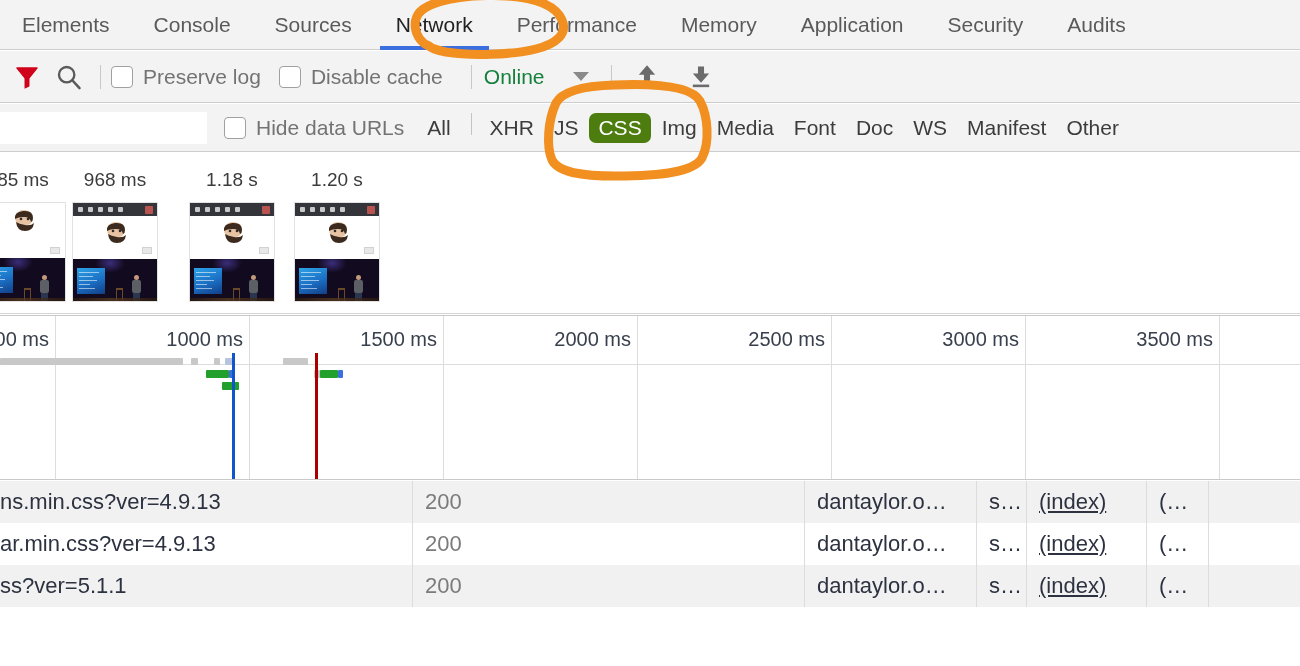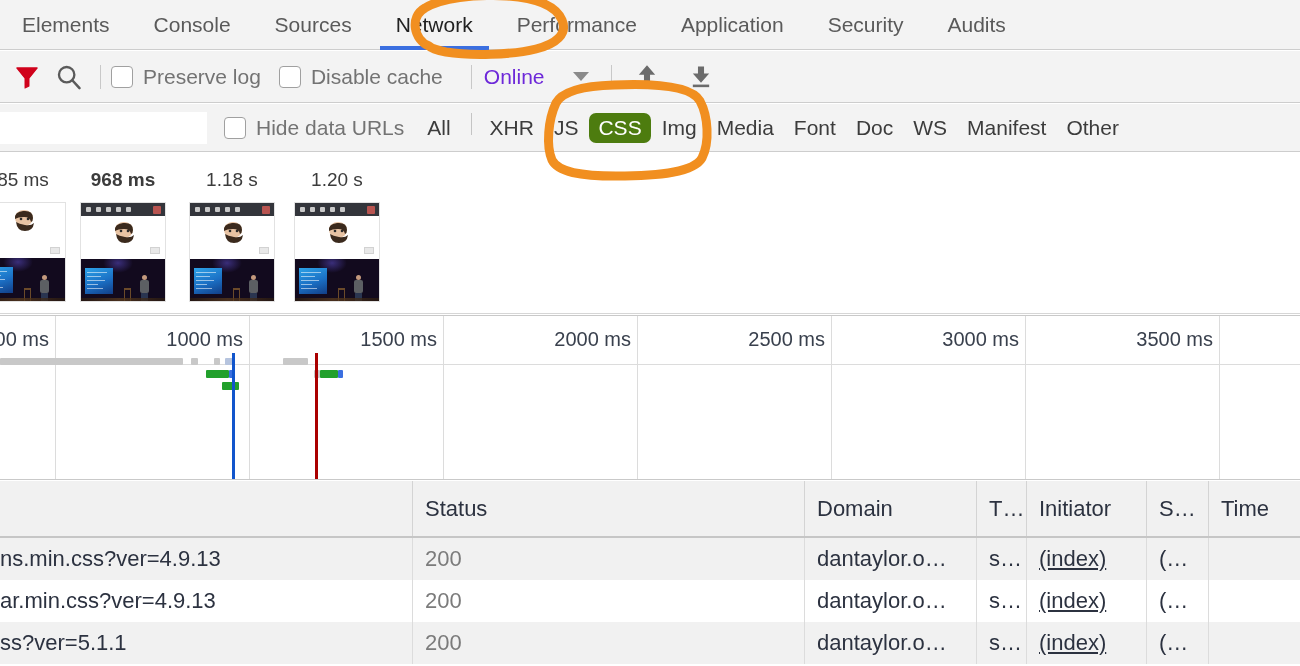--- a/index.html
+++ b/index.html
@@ -45,21 +45,21 @@
     width:42px;height:52px;display:flex;align-items:center;justify-content:center;
   }
   .vsep{width:1px;height:24px;background:#c8c8c8;margin:0 10px;}
   .chk-wrap{display:flex;align-items:center;margin-right:18px;}
   .chkbox{
     width:22px;height:22px;border:1px solid #a0a0a0;border-radius:4px;
     background:#fff;box-sizing:border-box;
   }
   .chk-label{font-size:21px;color:#737373;margin-left:10px;white-space:nowrap;}
   .online-sel{
-    font-size:21px;color:#6d28d9;margin-left:2px;white-space:nowrap;
+    font-size:21px;color:#15803d;margin-left:2px;white-space:nowrap;
   }
   .caret{
     width:0;height:0;border-left:8px solid transparent;border-right:8px solid transparent;
     border-top:9px solid #8a8a8a;margin-left:28px;
   }
 
   
   .filterbar{
     position:absolute;left:0;top:104px;width:1300px;height:48px;
     background:#f3f3f3;
@@ -212,20 +212,21 @@
 <body>
 
 <div id="root">
 
   <div class="tabbar">
     <div class="tab"><span>Elements</span></div>
     <div class="tab"><span>Console</span></div>
     <div class="tab"><span>Sources</span></div>
     <div class="tab active"><span>Network</span></div>
     <div class="tab"><span>Performance</span></div>
+    <div class="tab"><span>Memory</span></div>
     <div class="tab"><span>Application</span></div>
     <div class="tab"><span>Security</span></div>
     <div class="tab"><span>Audits</span></div>
   </div>
 
   <div class="toolbar">
     <div class="tb-icon" style="margin-left:6px;">
       <svg width="28" height="26" viewBox="0 0 24 24" aria-hidden="true">
         <path d="M2 3h20l-8 10v7l-4 2v-9z" fill="#d0021b"></path>
         <path d="M4.4 4.4h15.2l-6.6 8.3v7.2l-2 1v-8.2z" fill="#ffffff" opacity="0"></path>
@@ -323,21 +324,21 @@
           <div class="person">
               <span class="head"></span>
               <span class="body"></span>
               <span class="legs"></span>
             </div>
           <div class="floor"></div>
         </div>
       </div>
     </div>
 
-    <div class="frame" style="left:80px;width:86px;font-weight:bold;">
+    <div class="frame" style="left:72px;width:86px;">
       <div class="frame-time">968 ms</div>
       <div class="thumb">
         <div class="browserbar">
           <span class="bb-ico" style="left:5px"></span>
             <span class="bb-ico" style="left:15px"></span>
           <span class="bb-ico" style="left:25px"></span>
             <span class="bb-ico" style="left:35px"></span>
           <span class="bb-ico" style="left:45px"></span>
             <span class="bb-avatar"></span>
         </div>
@@ -511,29 +512,20 @@
     <div class="wf" style="left:338px;top:54px;width:5px;height:8px;background:#3b6fe0;"></div>
 
     <div class="wf" style="left:222px;top:66px;width:17px;height:8px;background:#22a02c;"></div>
 
     <div class="vline" style="left:232px;background:#1155cc;"></div>
     <div class="vline" style="left:315px;background:#aa0000;"></div>
   </div>
 
   <div class="table">
 
-    <div class="thead">
-      <div class="th" style="left:0px;width:413px;"></div>
-      <div class="th" style="left:413px;width:392px;">Status</div>
-      <div class="th" style="left:805px;width:172px;">Domain</div>
-      <div class="th" style="left:977px;width:50px;">T…</div>
-      <div class="th" style="left:1027px;width:120px;">Initiator</div>
-      <div class="th" style="left:1147px;width:62px;">S…</div>
-      <div class="th" style="left:1209px;width:91px;border-right:none;">Time</div>
-    </div>
 
     <div class="trow odd">
       <div class="td" style="left:0px;width:413px;padding-left:0;">ns.min.css?ver=4.9.13</div>
       <div class="td status" style="left:413px;width:392px;">200</div>
       <div class="td" style="left:805px;width:172px;">dantaylor.o…</div>
       <div class="td" style="left:977px;width:50px;">s…</div>
       <div class="td" style="left:1027px;width:120px;"><a href="#">(index)</a></div>
       <div class="td" style="left:1147px;width:62px;">(…</div>
       <div class="td" style="left:1209px;width:91px;border-right:none;"></div>
     </div>

